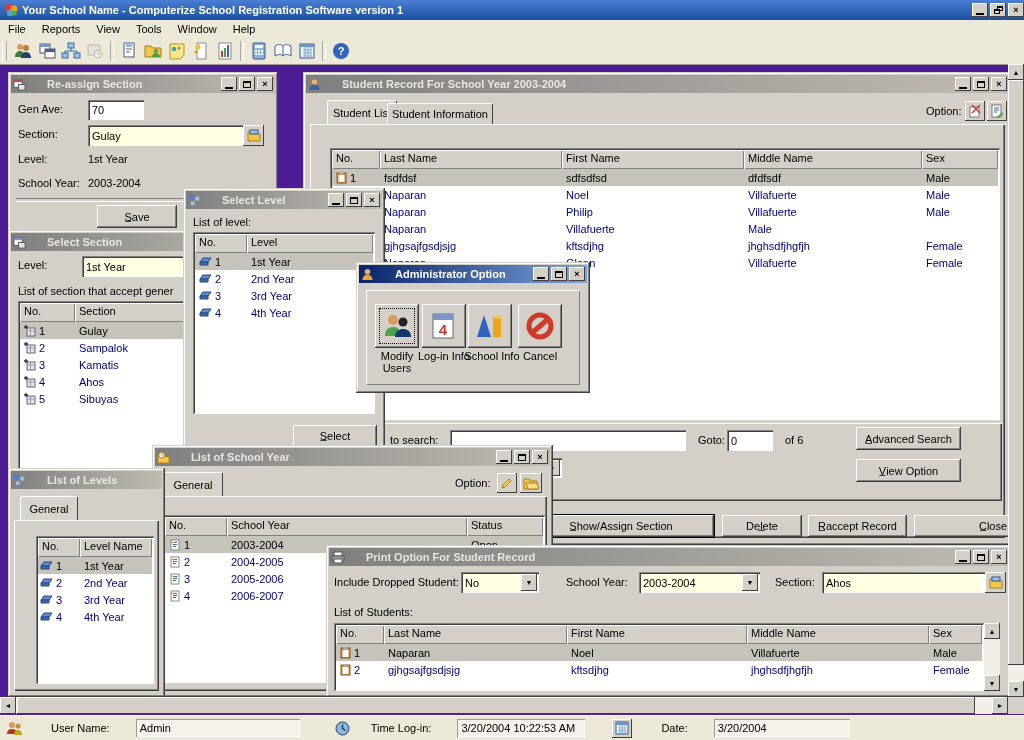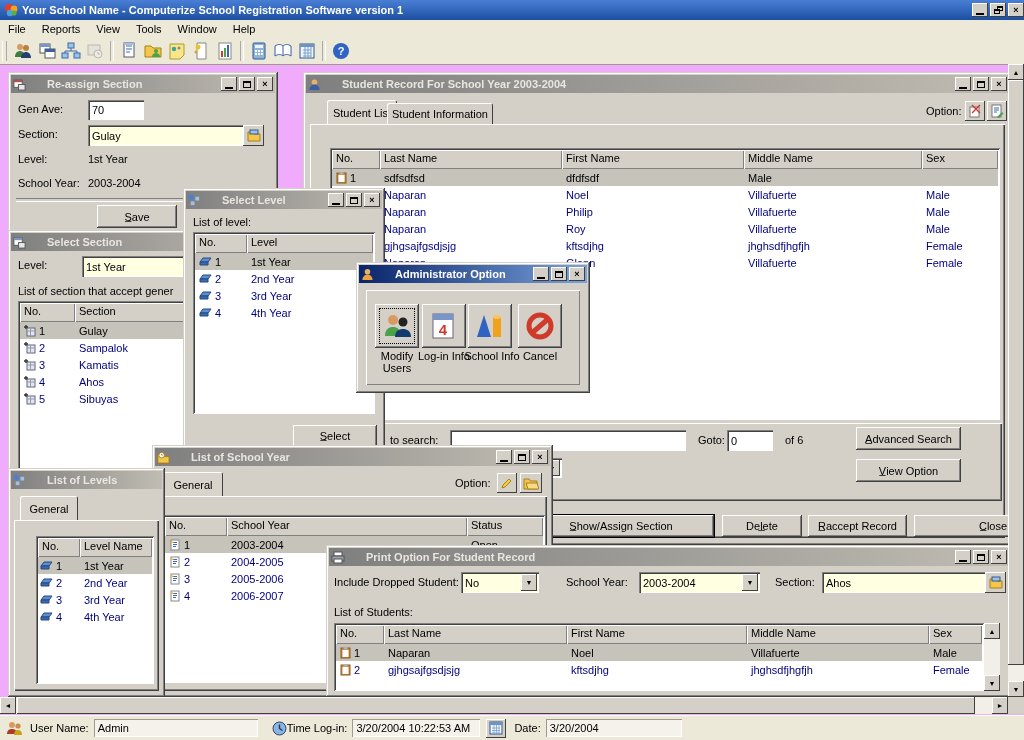--- a/index.html
+++ b/index.html
@@ -1,32 +1,32 @@
 <!DOCTYPE html>
 <html><head>
 <meta charset="utf-8">
 <style>
   html,body{margin:0;padding:0;}
   body{font-family:"Liberation Sans","DejaVu Sans",sans-serif;font-size:11px;color:#000;}
-  #screen{position:relative;width:1024px;height:740px;overflow:hidden;background:#f0abfc;}
+  #screen{position:relative;width:1024px;height:740px;overflow:hidden;background:#4c1d95;}
   i{font-style:normal;}
   
   .maincap{position:absolute;left:0;top:0;width:1024px;height:20px;
     background:linear-gradient(#4a7fd6,#1c4fa0);display:flex;align-items:center;gap:4px;
     color:#fff;font-weight:bold;padding-left:4px;box-sizing:border-box;}
   .menubar{position:absolute;left:0;top:20px;width:1024px;height:18px;background:#ece9d8;
     display:flex;align-items:center;border-bottom:1px solid #fff;}
   .menubar span{padding:2px 8px;}
   .toolbar{position:absolute;left:0;top:38px;width:1024px;height:26px;background:#ece9d8;
     display:flex;align-items:center;border-bottom:1px solid #9d9a90;}
   .grip{width:3px;height:20px;margin:0 4px 0 2px;border-left:1px solid #fff;border-right:1px solid #aaa;}
   .tbico{width:22px;height:22px;display:flex;align-items:center;justify-content:center;margin:0 1px;}
   .tbsep{width:2px;height:20px;border-left:1px solid #aaa;border-right:1px solid #fff;margin:0 3px;}
   .statusbar{position:absolute;left:0;top:715px;width:1024px;height:25px;background:#ece9d8;
-    border-top:1px solid #fff;display:flex;align-items:center;box-sizing:border-box;}
+    border-top:1px solid #fff;display:flex;align-items:center;box-sizing:border-box;gap:21px;}
   .sfield{height:18px;background:#f4f2ea;box-shadow:inset 1px 1px 0 #9d9a90,inset -1px -1px 0 #fff;
     display:flex;align-items:center;padding:0 4px;box-sizing:border-box;}
   
   .win{position:absolute;background:#d4d0c8;
     box-shadow:inset -1px -1px 0 #404040,inset 1px 1px 0 #d4d0c8,inset -2px -2px 0 #808080,inset 2px 2px 0 #fff;}
   .cap{position:absolute;left:3px;top:3px;right:3px;height:18px;display:flex;align-items:center;gap:21px;
     font-weight:bold;padding:0 2px;box-sizing:border-box;}
   .cap.inactive{background:linear-gradient(to right,#7f7f7f,#c0bcb2);color:#e8e6df;}
   .cap.active{background:linear-gradient(to right,#0a246a,#7aa3dc);color:#fff;}
   .capbtns{margin-left:auto;display:flex;gap:2px;}
@@ -264,20 +264,21 @@
 
         <div class="trow sel">
               <span class="tc">
                 <svg width="11" height="12" viewBox="0 0 11 12">
                   <rect x="1" y="1" width="9" height="10" fill="#d08a3e" stroke="#8a5a1c"></rect>
                   <rect x="2.5" y="3" width="6" height="7" fill="#fff"></rect>
                   <rect x="3.5" y="0" width="4" height="2.5" fill="#b0b0b0"></rect>
                 </svg>
                 <i>1</i>
               </span>
+              <span class="tc">fsdfdsf</span>
               <span class="tc">sdfsdfsd</span>
               <span class="tc">dfdfsdf</span>
               <span class="tc">Male</span>
             </div>
             <div class="trow">
               <span class="tc">
                 <svg width="11" height="12" viewBox="0 0 11 12">
                   <rect x="1" y="1" width="9" height="10" fill="#d08a3e" stroke="#8a5a1c"></rect>
                   <rect x="2.5" y="3" width="6" height="7" fill="#fff"></rect>
                   <rect x="3.5" y="0" width="4" height="2.5" fill="#b0b0b0"></rect>
@@ -306,21 +307,20 @@
             <div class="trow">
               <span class="tc">
                 <svg width="11" height="12" viewBox="0 0 11 12">
                   <rect x="1" y="1" width="9" height="10" fill="#d08a3e" stroke="#8a5a1c"></rect>
                   <rect x="2.5" y="3" width="6" height="7" fill="#fff"></rect>
                   <rect x="3.5" y="0" width="4" height="2.5" fill="#b0b0b0"></rect>
                 </svg>
                 <i>4</i>
               </span>
               <span class="tc">Naparan</span>
-              <span class="tc">Roy</span>
               <span class="tc">Villafuerte</span>
               <span class="tc">Male</span>
             </div>
             <div class="trow">
               <span class="tc">
                 <svg width="11" height="12" viewBox="0 0 11 12">
                   <rect x="1" y="1" width="9" height="10" fill="#d08a3e" stroke="#8a5a1c"></rect>
                   <rect x="2.5" y="3" width="6" height="7" fill="#fff"></rect>
                   <rect x="3.5" y="0" width="4" height="2.5" fill="#b0b0b0"></rect>
                 </svg>

